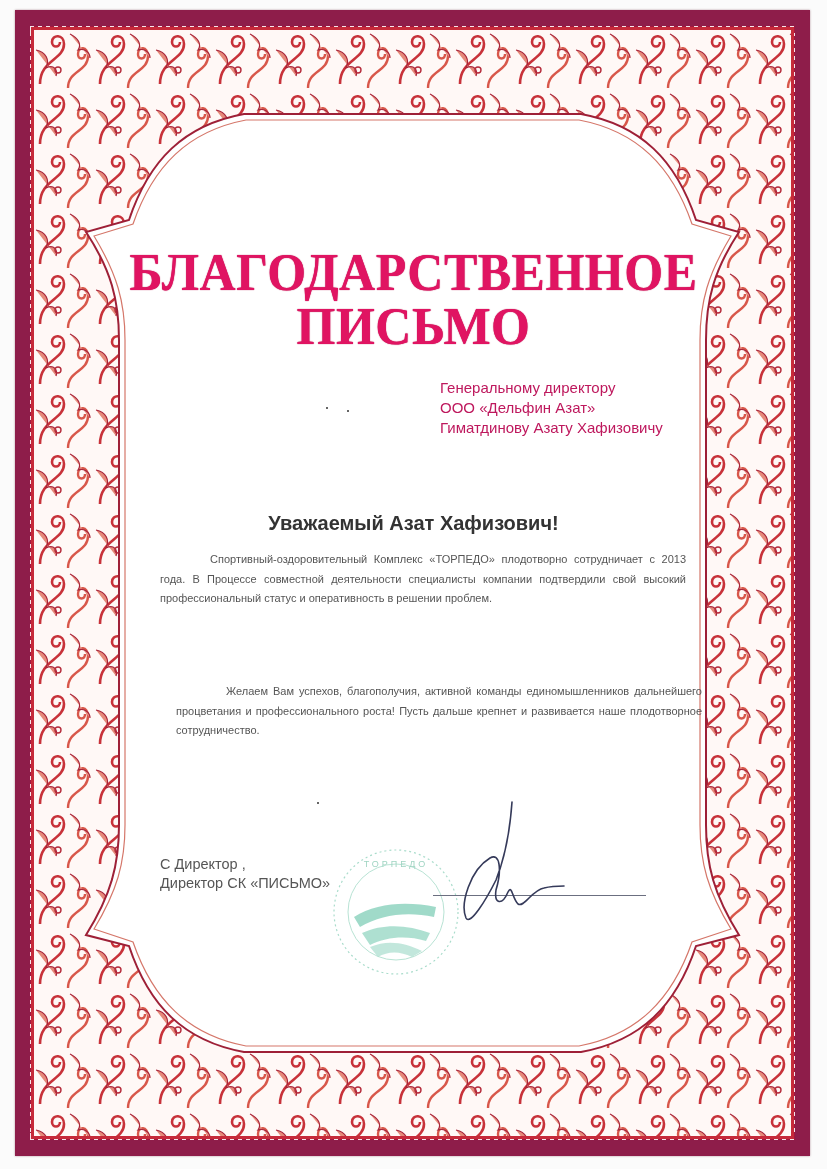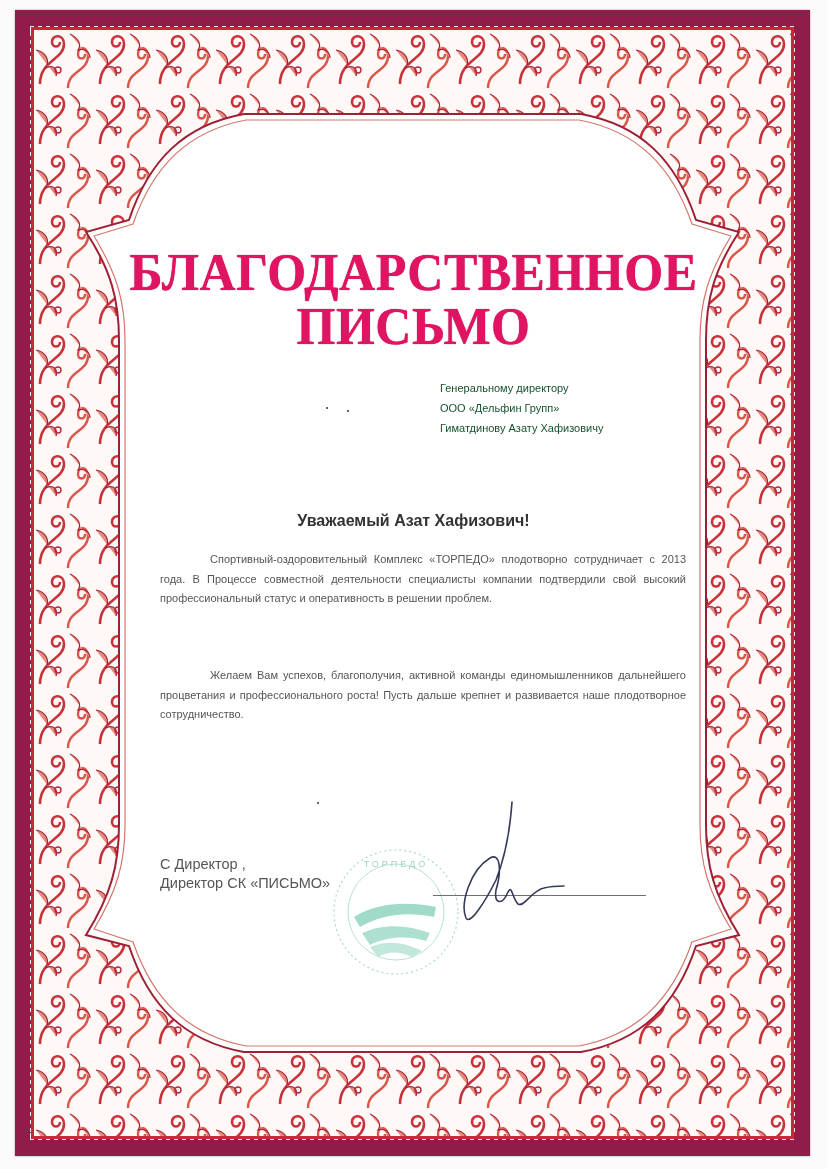--- a/index.html
+++ b/index.html
@@ -43,26 +43,26 @@
     font-family: "Liberation Serif", "DejaVu Serif", serif;
     font-weight: bold; color: #e01462;
     text-shadow: 0 0 1px #b00040;
     letter-spacing: 0.5px;
   }
   .title-1 { top: 244px; font-size: 50px; line-height: 56px; transform: scaleY(1.05); }
   .title-2 { top: 298px; font-size: 50px; line-height: 56px; transform: scaleY(1.05); }
 
   .addressee {
     position: absolute; left: 440px; top: 378px;
-    font-size: 11px; line-height: 20px; color: #14532d;
+    font-size: 15px; line-height: 20px; color: #be185d;
   }
   .addressee div { white-space: nowrap; }
   .greeting {
     position: absolute; left: 0; width: 827px; top: 512px; text-align: center;
-    font-size: 16px; font-weight: bold; color: #333;
+    font-size: 20px; font-weight: bold; color: #333;
   }
   .para {
     position: absolute; left: 160px; width: 526px;
     font-size: 11px; line-height: 19.5px; color: #555;
     text-align: justify; text-indent: 50px;
   }
   .para-1 { top: 550px; }
   .para-2 { top: 666px; }
 
   .closing {
@@ -155,28 +155,28 @@
 
   <div class="content">
     <div class="title title-1">БЛАГОДАРСТВЕННОЕ</div>
     <div class="title title-2">ПИСЬМО</div>
 
     <div class="speck" style="left:326px;top:407px;"></div>
     <div class="speck" style="left:347px;top:410px;"></div>
 
     <div class="addressee">
       <div>Генеральному директору</div>
-      <div>ООО «Дельфин Групп»</div>
+      <div>ООО «Дельфин Азат»</div>
       <div>Гиматдинову Азату Хафизовичу</div>
     </div>
 
     <div class="greeting">Уважаемый Азат Хафизович!</div>
 
     <p class="para para-1" style="margin:0">Спортивный-оздоровительный Комплекс «ТОРПЕДО» плодотворно сотрудничает с 2013 года. В Процессе совместной деятельности специалисты компании подтвердили свой высокий профессиональный статус и оперативность в решении проблем.</p>
-    <p class="para para-2" style="margin:0">Желаем Вам успехов, благополучия, активной команды единомышленников дальнейшего процветания и профессионального роста! Пусть дальше крепнет и развивается наше плодотворное сотрудничество.</p>
+    <p class="para para-2" style="margin:16px">Желаем Вам успехов, благополучия, активной команды единомышленников дальнейшего процветания и профессионального роста! Пусть дальше крепнет и развивается наше плодотворное сотрудничество.</p>
 
     <div class="speck" style="left:317px;top:802px;"></div>
 
     <svg class="stamp" viewBox="0 0 140 135" xmlns="http://www.w3.org/2000/svg">
       <circle cx="70" cy="67" r="62" fill="none" stroke="#a9dccb" stroke-width="1.2" stroke-dasharray="2 3"></circle>
       <circle cx="70" cy="67" r="48" fill="none" stroke="#b8e3d4" stroke-width="1"></circle>
       <text x="70" y="22" text-anchor="middle" font-family="Liberation Sans, sans-serif" font-size="9" fill="#9fd4c2" letter-spacing="3">ТОРПЕДО</text>
       <path d="M28 72 C 50 58, 80 56, 110 62 L 108 72 C 80 66, 55 70, 34 82 Z" fill="#8fd3bf" opacity="0.85"></path>
       <path d="M36 88 C 58 78, 82 80, 104 88 L 100 96 C 80 90, 60 92, 44 100 Z" fill="#9ad8c6" opacity="0.8"></path>
       <path d="M44 102 C 62 94, 80 98, 96 106 L 86 112 C 74 106, 62 106, 52 112 Z" fill="#a8ddcd" opacity="0.7"></path>

